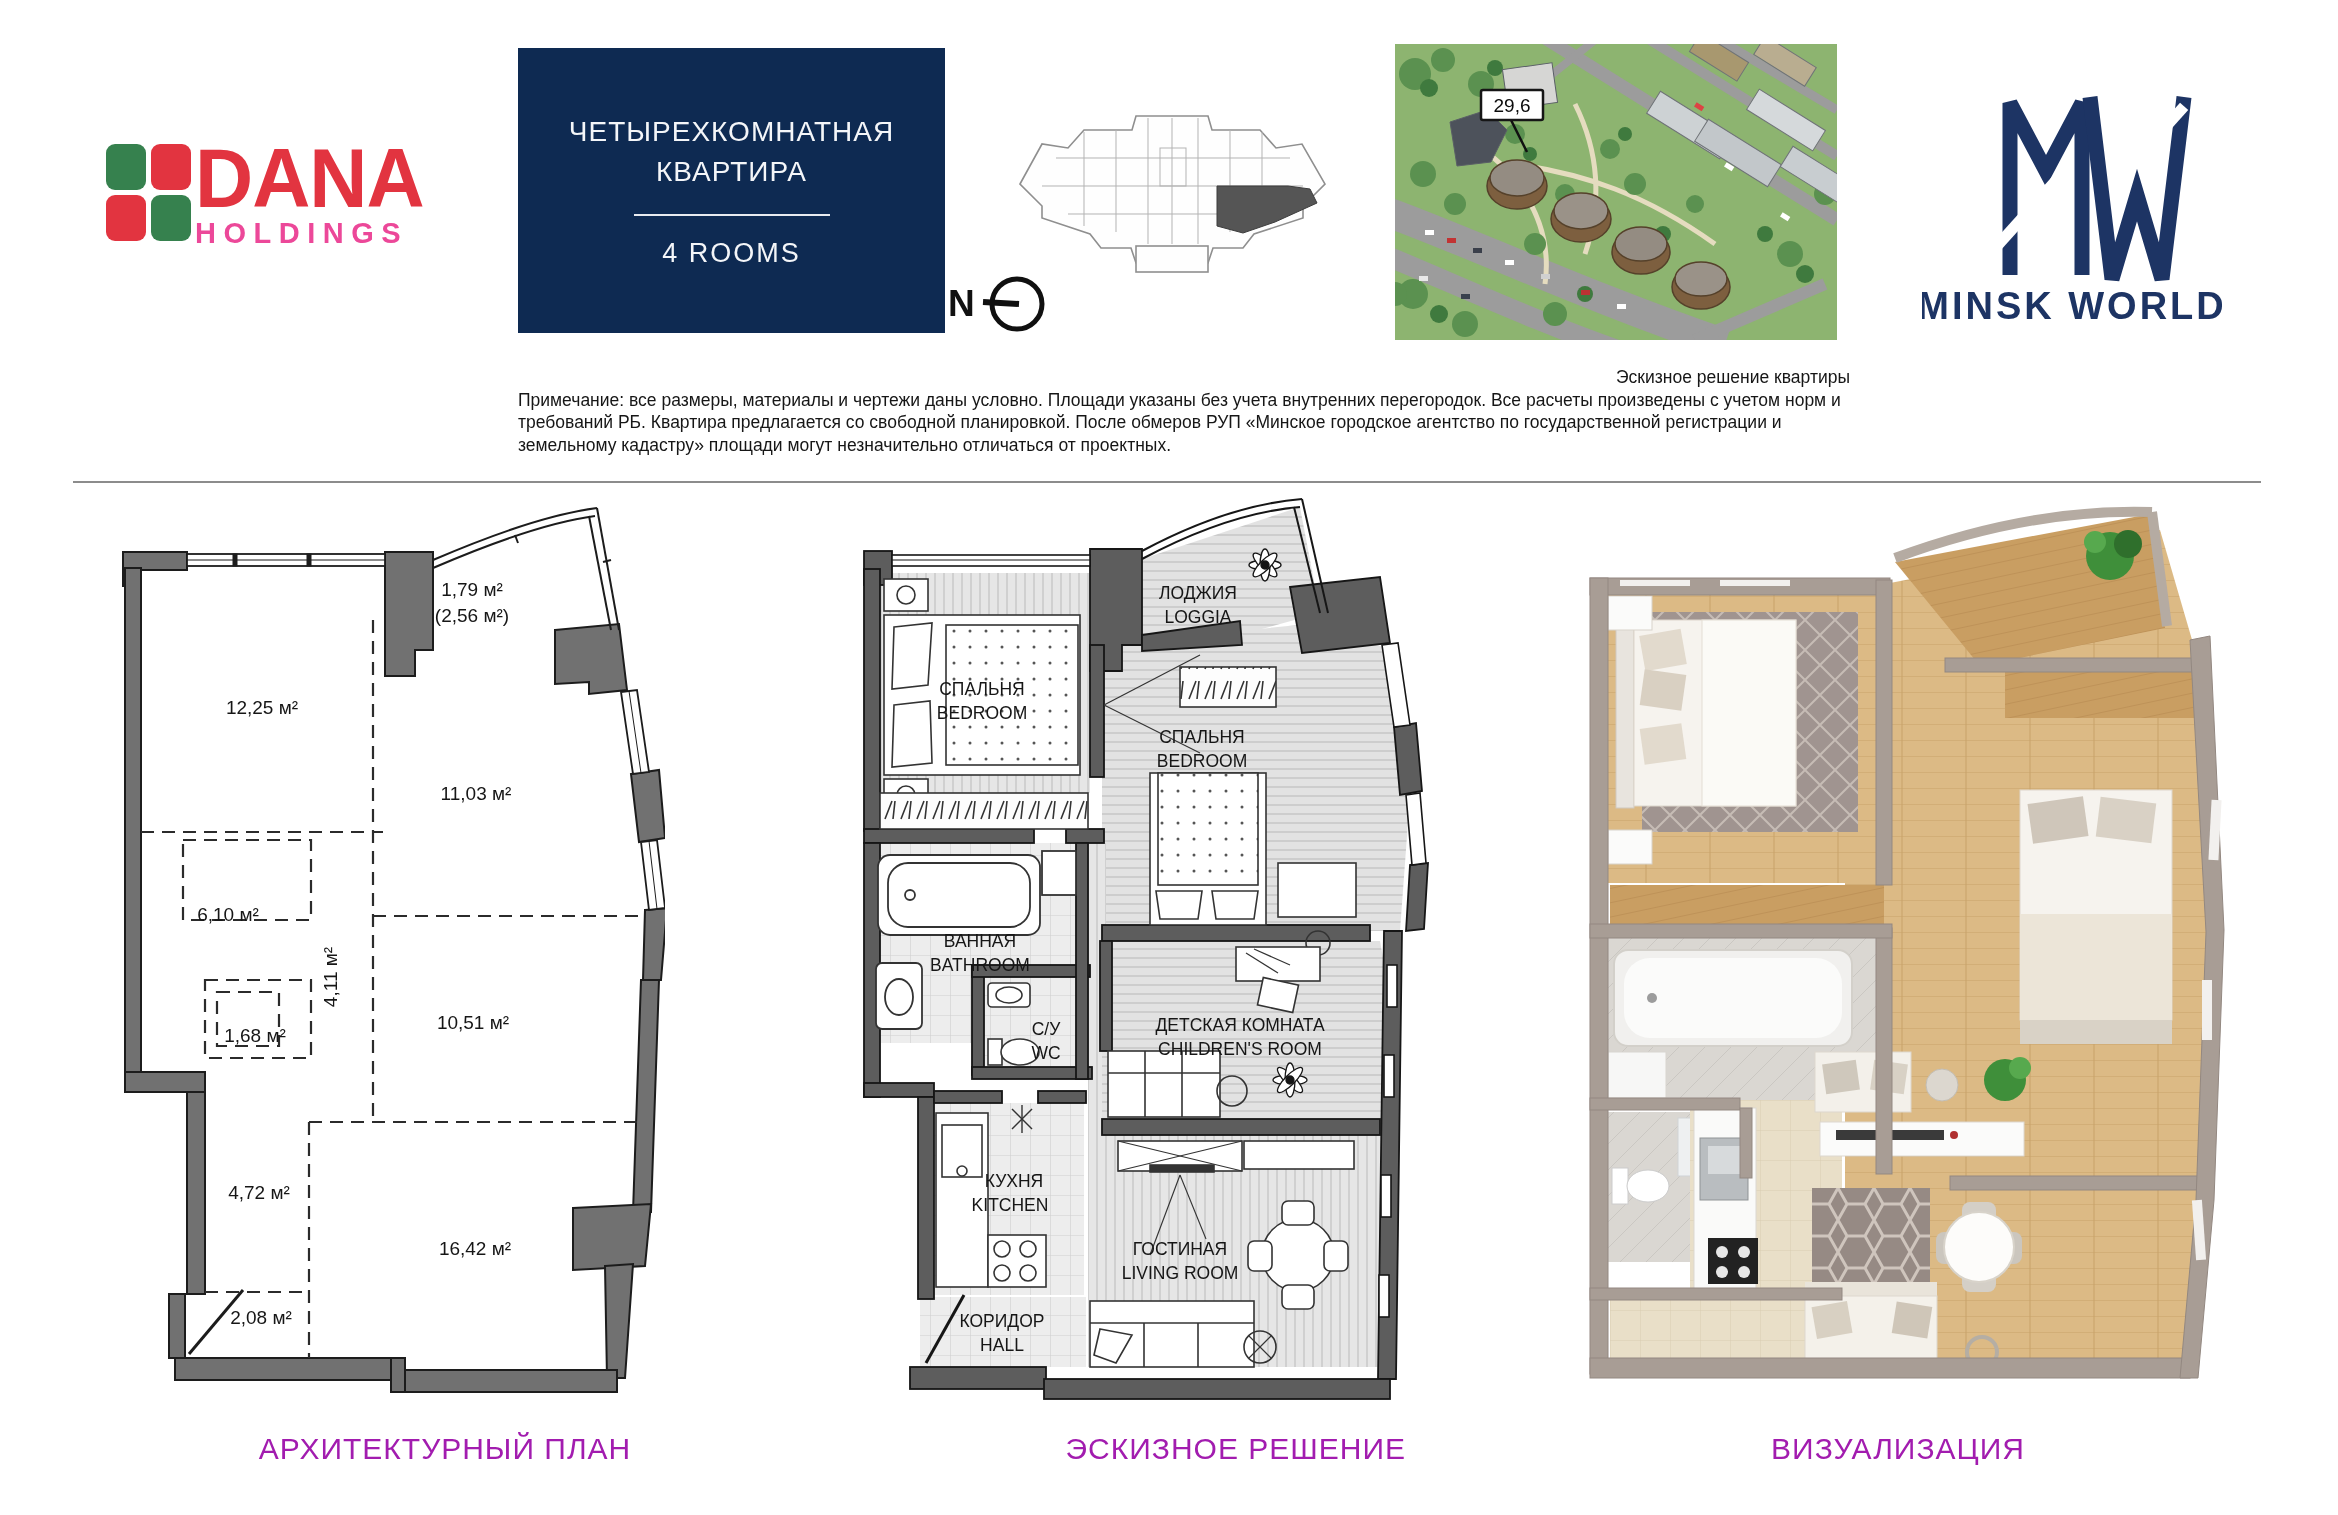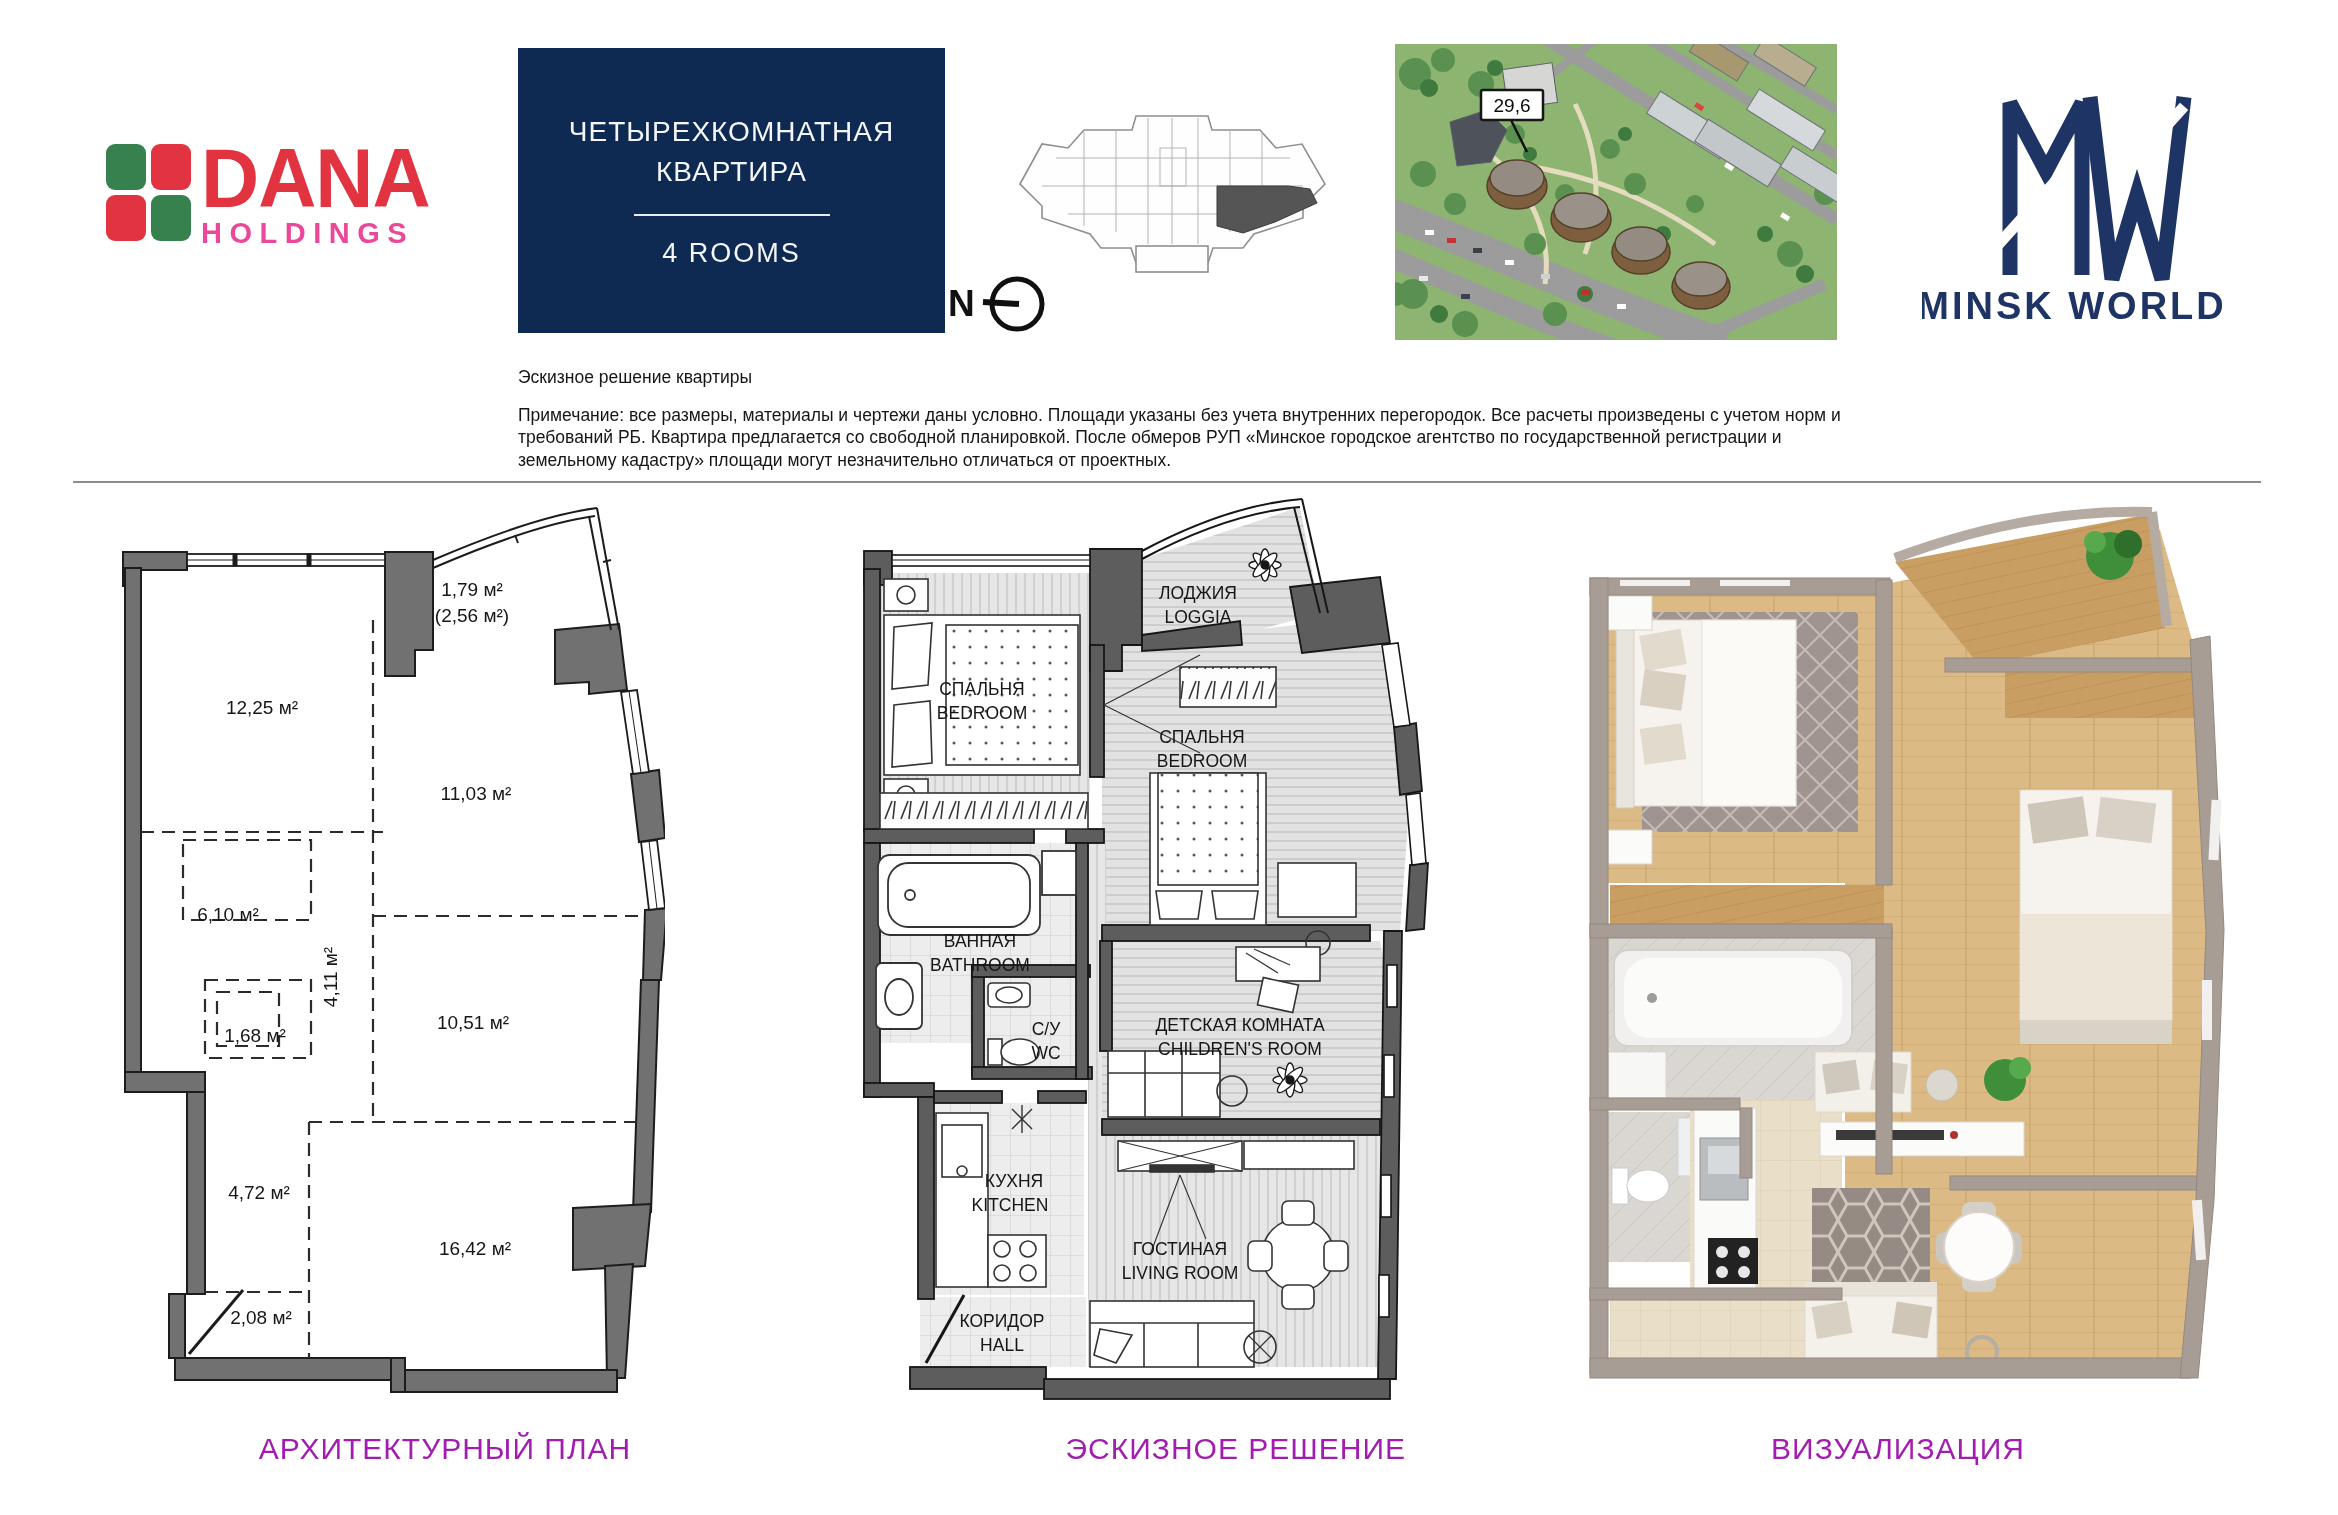--- a/index.html
+++ b/index.html
@@ -1,40 +1,40 @@
 <!DOCTYPE html>
 <html><head>
 <meta charset="utf-8">
 <style>
   html,body{margin:0;padding:0;background:#ffffff;}
   .page{position:relative;width:2338px;height:1515px;background:#ffffff;overflow:hidden;
         font-family:"Liberation Sans", sans-serif;color:#1a1a1a;}
   .abs{position:absolute;}
 
   
-  .dana{display:flex;align-items:flex-start;gap:10px;}
+  .dana{display:flex;align-items:flex-start;gap:4px;}
   .dana-squares{display:grid;grid-template-columns:40px 40px;grid-template-rows:46px 46px;gap:5px;}
   .sq{border-radius:9px;}
   .dana-texts{display:flex;flex-direction:column;}
   .dana-name{font-size:79px;font-weight:bold;line-height:64px;letter-spacing:-1px;transform:scale(1.02,1.06);transform-origin:left top;}
   .dana-holdings{font-size:29px;font-weight:bold;letter-spacing:7.5px;margin-top:9px;}
 
   
   .titlebox{width:427px;height:285px;display:flex;flex-direction:column;align-items:center;justify-content:center;text-align:center;}
   .titlebox .t1{color:#f4f6f9;font-size:28px;letter-spacing:1px;line-height:40px;}
   .titlebox .rule{width:196px;height:2px;background:#e8ebf0;margin:22px 0;}
   .titlebox .t2{color:#f4f6f9;font-size:27px;letter-spacing:2px;}
 
   
   .compass{display:flex;align-items:center;gap:2px;}
   .compass .n{font-size:37px;font-weight:bold;color:#111;}
 
   
   .disclaimer{width:1332px;font-size:17.5px;line-height:22.5px;color:#161616;}
-  .disclaimer .h{margin-bottom:15px;}
+  .disclaimer .h{margin-bottom:0;text-align:right;}
 
   .divider{height:2px;background:#8c8c8c;}
 
   .caption{font-size:30px;letter-spacing:1px;color:#a21caf;text-align:center;white-space:nowrap;}
 
   svg text{font-family:"Liberation Sans", sans-serif;}
   .arealbl{font-size:19px;fill:#161616;}
   .roomlbl{font-size:17.5px;fill:#161616;}
   .mapnum{font-size:19px;fill:#0b0b0b;}
 </style>

